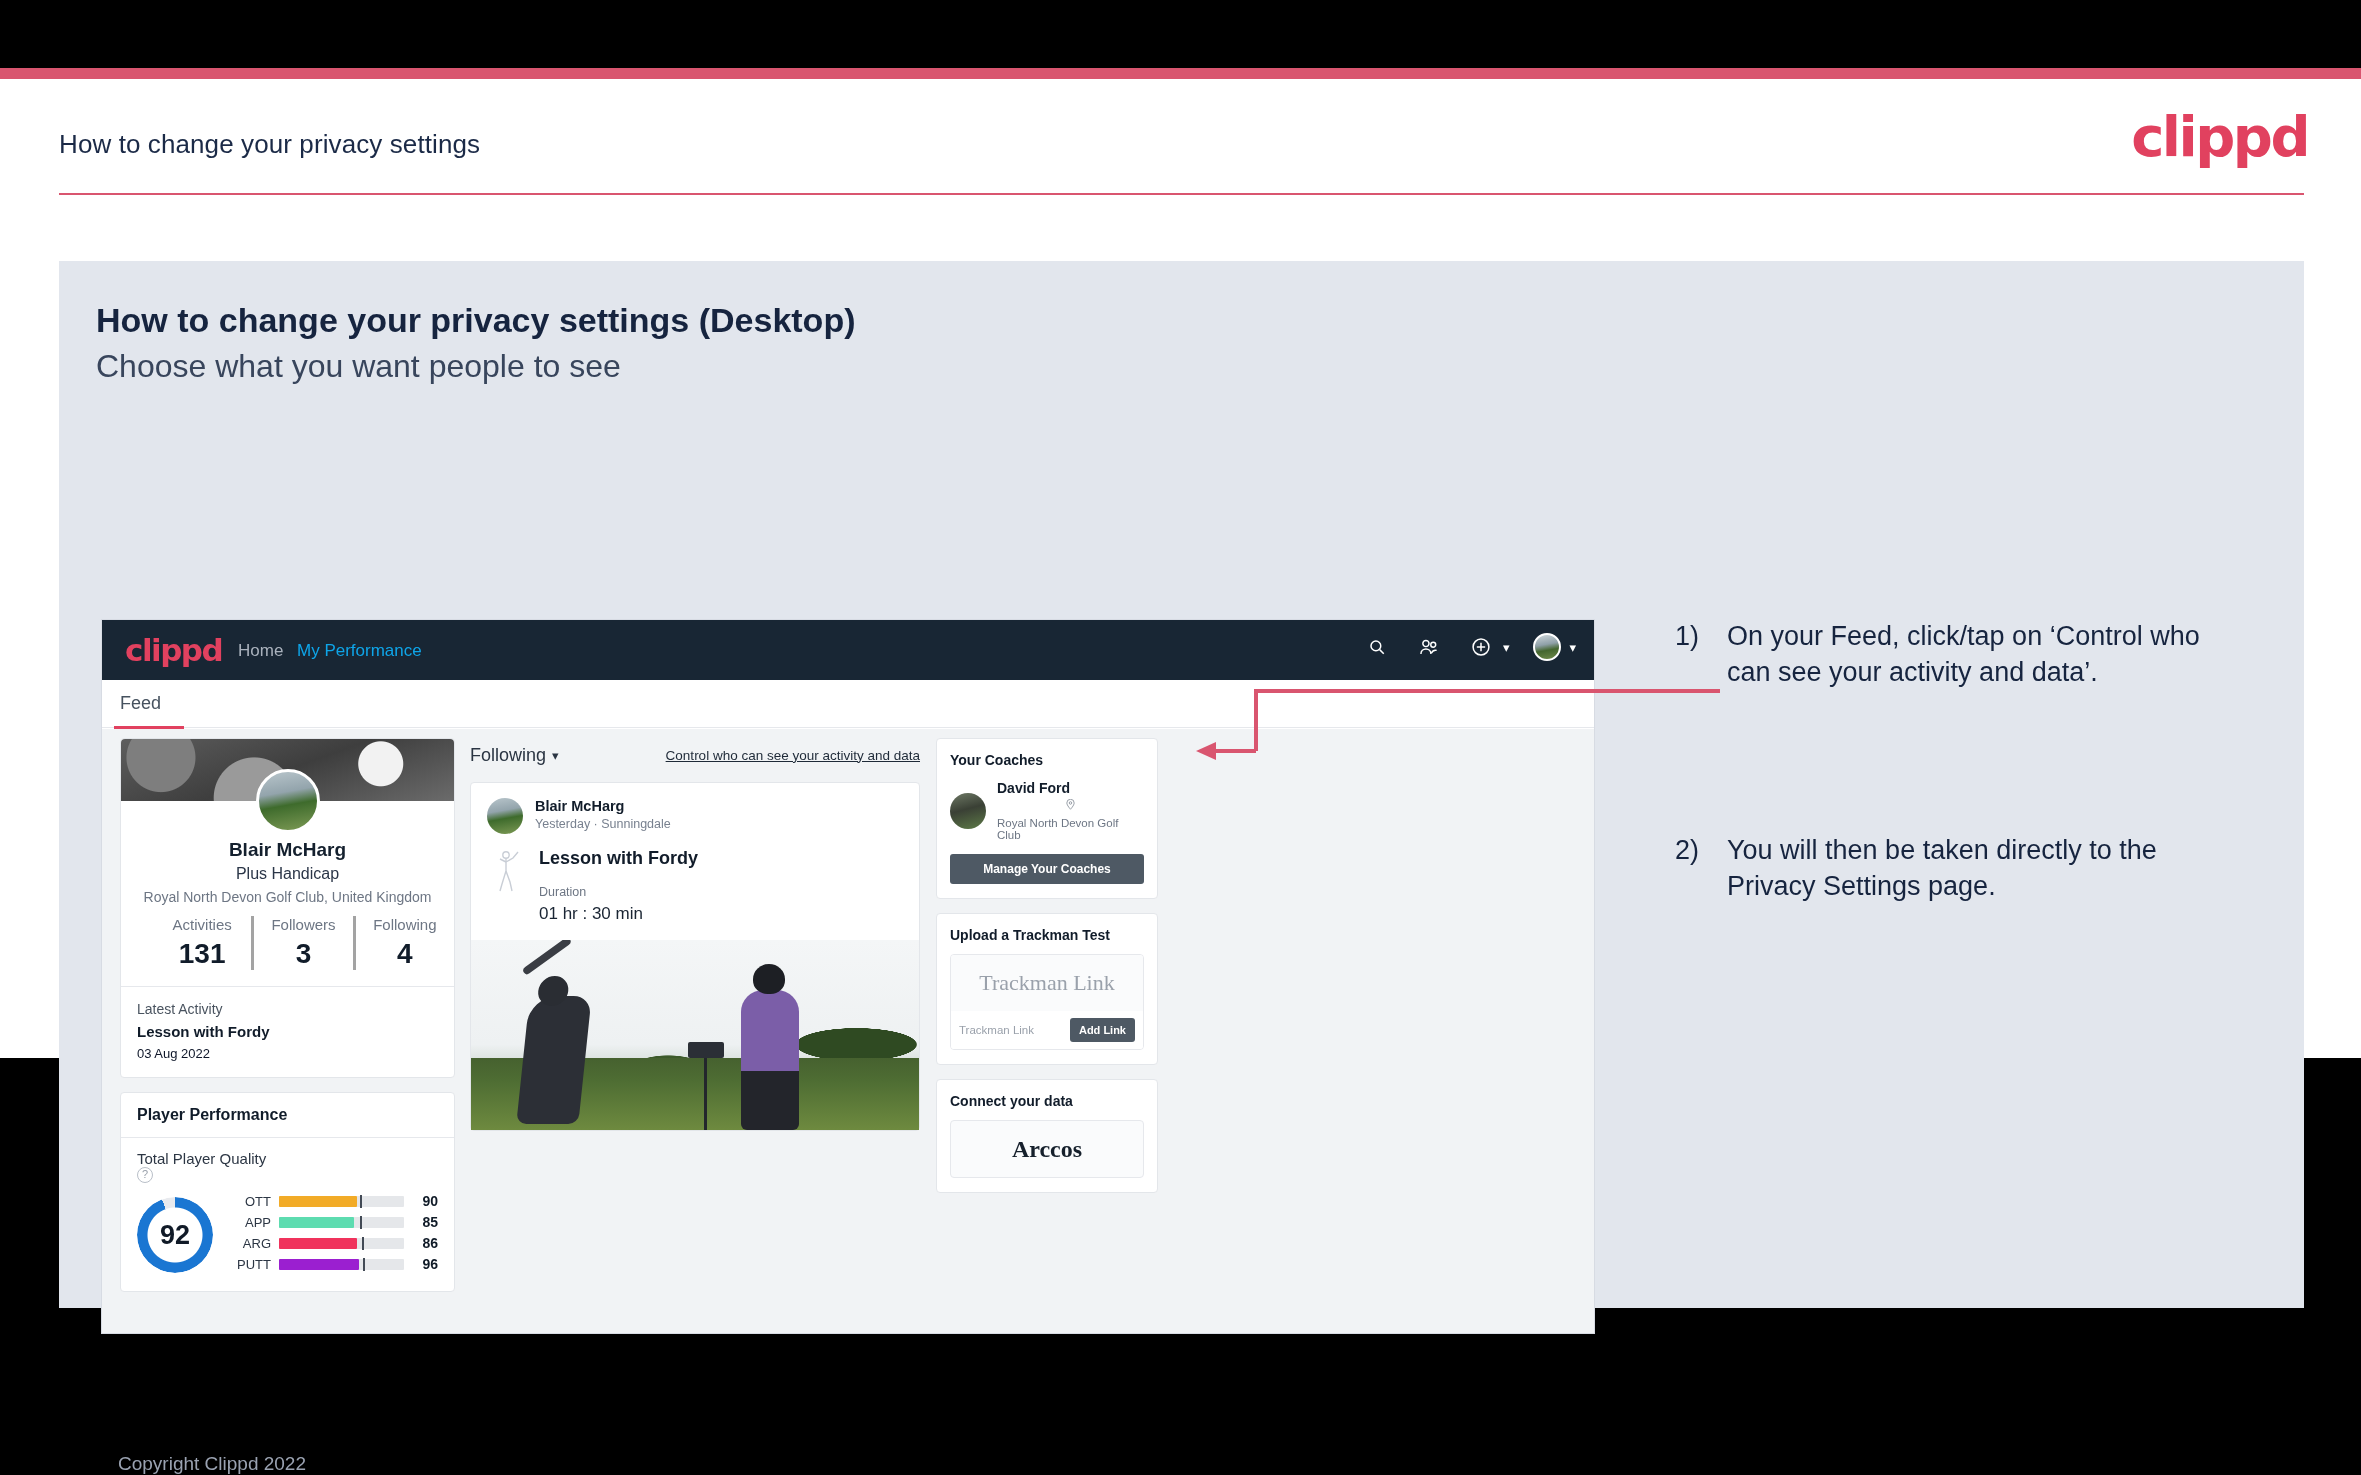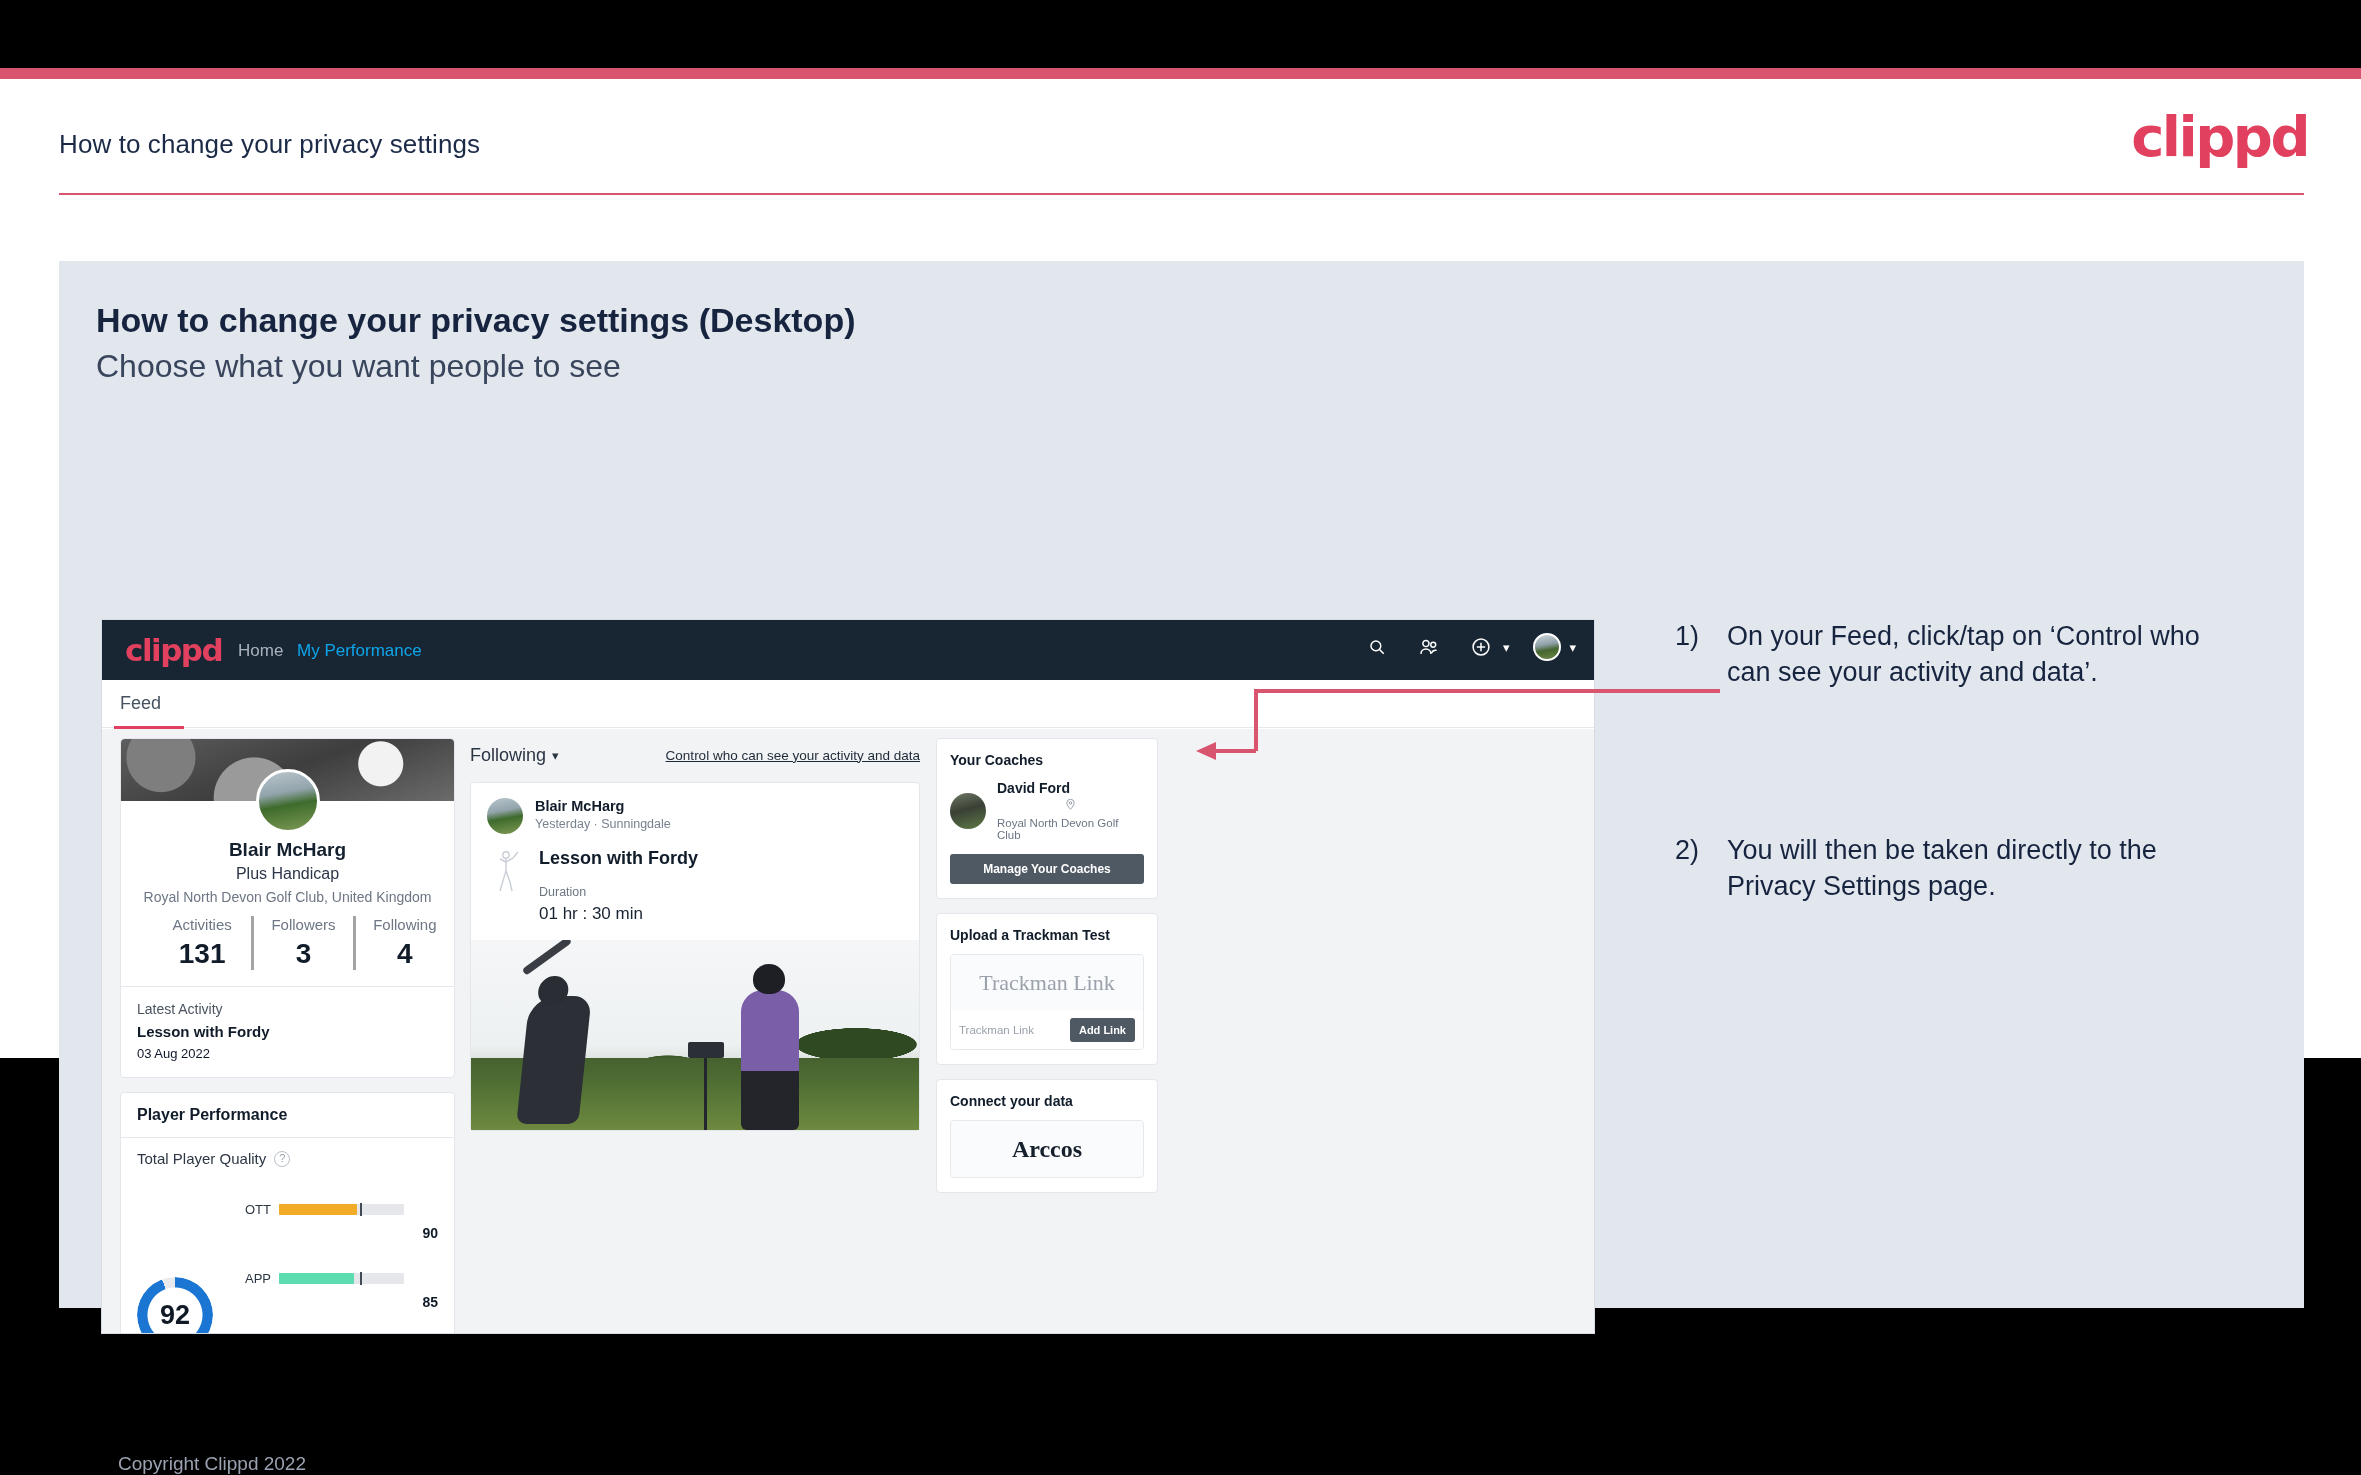--- a/index.html
+++ b/index.html
@@ -115,39 +115,39 @@
   .stat-lbl { font-size:15px; color:#6d7684; }
   .stat-val { font-size:28px; font-weight:bold; color:#111c2a; margin-top:5px; }
   .divider { height:1px; background:#e6e8ec; margin-top:16px; }
   .latest { padding:14px 16px 16px; }
   .latest-lbl { font-size:14px; color:#49535f; }
   .latest-ttl { font-size:15px; font-weight:bold; color:#111c2a; margin-top:6px; }
   .latest-date { font-size:13px; color:#0f172a; margin-top:6px; }
 
   .pp-head { padding:13px 16px; font-size:16px; font-weight:bold; color:#111c2a; border-bottom:1px solid #e6e8ec; }
   .pp-body { padding:12px 16px 14px; }
-  .tpq-row { display:flex; align-items:flex-end; gap:8px; font-size:15px; color:#2c3644; }
+  .tpq-row { display:flex; align-items:flex-start; gap:0; font-size:15px; color:#2c3644;flex-direction:column; }
   .q-icon { width:16px; height:16px; border-radius:50%; border:1.5px solid #b9bfc8; color:#9aa1ab; font-size:11px; line-height:13px; text-align:center; }
   .dial-wrap { display:flex; align-items:center; margin-top:10px; gap:14px; }
   .dial { position:relative; width:76px; height:76px; flex:0 0 76px; }
   .dial-ring {
     width:76px; height:76px; border-radius:50%;
     background: conic-gradient(#1a76d2 0deg 340deg, #e8eaee 340deg 360deg);
     -webkit-mask: radial-gradient(circle, transparent 27px, #000 28px);
             mask: radial-gradient(circle, transparent 27px, #000 28px);
   }
   .dial-val { position:absolute; inset:0; display:flex; align-items:center; justify-content:center;
               font-size:27px; font-weight:bold; color:#101a27; }
   .bars { flex:1; }
   .brow { display:flex; align-items:center; margin-bottom:5px; }
   .brow-lbl { width:44px; text-align:right; font-size:13px; color:#2c3644; margin-right:8px; }
   .btrack { position:relative; flex:1; height:11px; background:#e5e7ea; border-radius:1px; }
   .bfill { position:absolute; left:0; top:0; bottom:0; border-radius:1px; }
   .btick { position:absolute; top:-1px; bottom:-1px; width:2px; background:#424a55; }
-  .bval { width:34px; text-align:right; font-size:14px; font-weight:bold; color:#0f1a27;margin-top:48px; }
+  .bval { width:34px; text-align:right; font-size:14px; font-weight:bold; color:#0f1a27; }
 
   
   .col-mid { position:absolute; left:368px; top:9px; width:450px; }
   .feed-top { display:flex; align-items:center; justify-content:space-between; height:34px; }
   .following { font-size:18px; color:#2a3442; display:flex; align-items:center; gap:6px; }
   .ctrl-link { font-size:13.5px; color:#1f2a38; text-decoration:underline; cursor:pointer; }
   .post { margin-top:10px; background:#fff; border:1px solid #e3e6ea; border-radius:4px; padding:15px 16px 0; position:relative; }
   .post-head { display:flex; gap:12px; align-items:flex-start; }
   .post-av { width:36px; height:36px; border-radius:50%; flex:0 0 36px;
              background:linear-gradient(170deg,#b9c6cc 0%,#93a4ac 36%,#3e6b2c 56%,#7d9a55 100%); }

